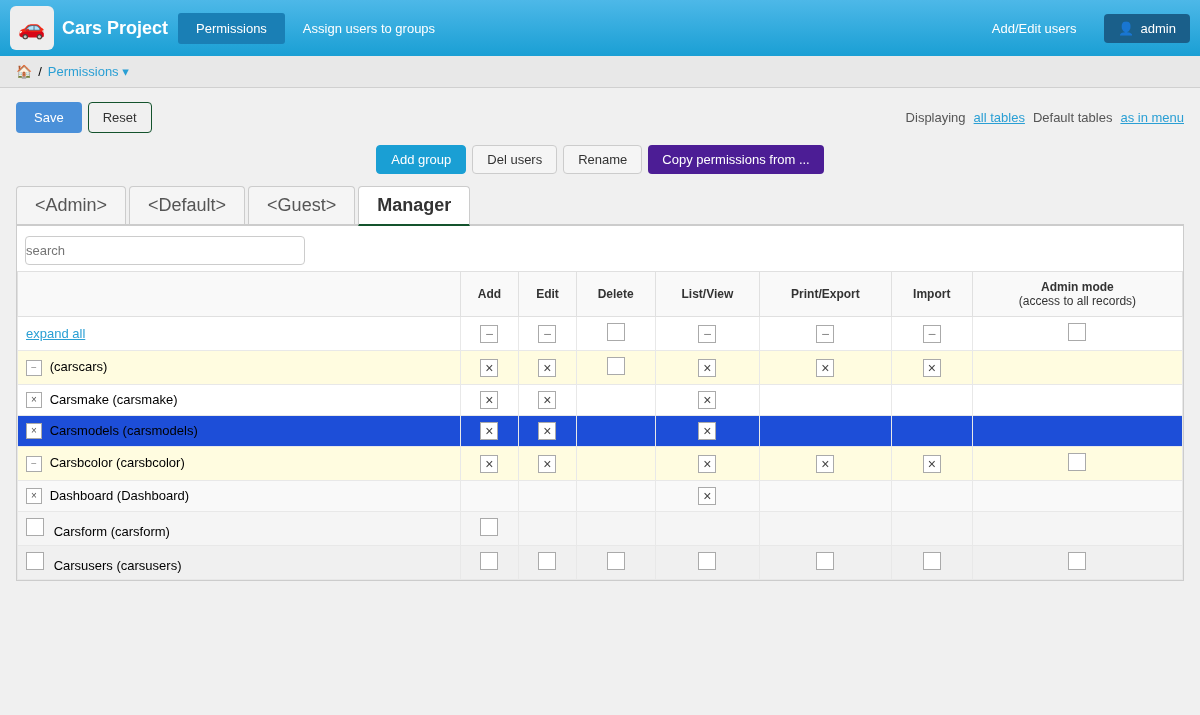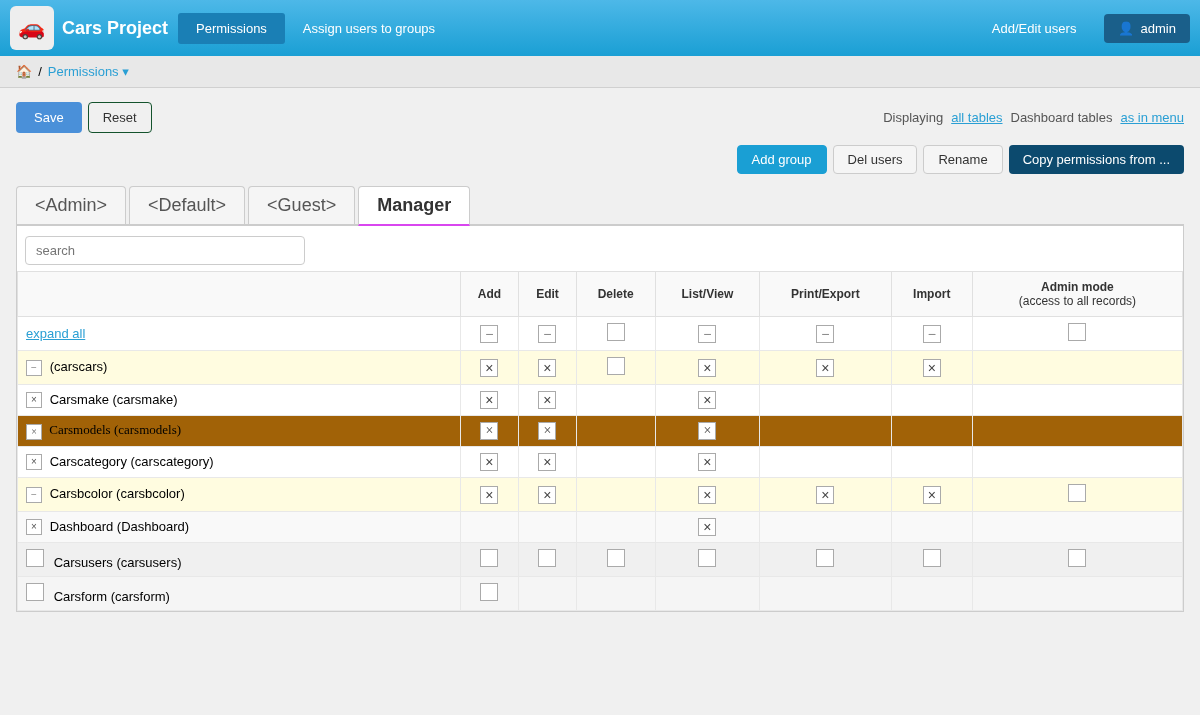--- a/index.html
+++ b/index.html
@@ -53,59 +53,59 @@
       background: #4a90d9; color: white; border: none; padding: 7px 18px;
       border-radius: 4px; cursor: pointer; font-size: 13px;
     }
     .btn-reset {
       background: #f0f0f0; color: #333; border: 1px solid #14532d; padding: 7px 14px;
       border-radius: 4px; cursor: pointer; font-size: 13px;
     }
 
     
     .group-bar {
-      display: flex; justify-content: flex-end; gap: 6px; margin-bottom: 12px;
+      display: flex; justify-content: center; gap: 6px; margin-bottom: 12px;
     }
     .btn-group-action {
       padding: 6px 14px; border-radius: 4px; cursor: pointer; font-size: 13px;
       border: 1px solid #ccc; background: #f5f5f5; color: #333;
     }
     .btn-group-action.primary {
       background: #1a9fd4; color: white; border-color: #1a9fd4;
     }
     .btn-copy {
-      background: #0c4a6e; color: white; border: none; padding: 6px 14px;
+      background: #4c1d95; color: white; border: none; padding: 6px 14px;
       border-radius: 4px; cursor: pointer; font-size: 13px;
     }
 
     
     .tabs {
       display: flex; border-bottom: 2px solid #ccc; margin-bottom: 0;
     }
     .tab {
       padding: 8px 18px; cursor: pointer; font-size: 18px; color: #555;
       border: 1px solid #ccc; border-bottom: none; background: #f5f5f5;
       margin-right: 3px; border-radius: 4px 4px 0 0;
     }
     .tab.active {
-      background: white; color: #333; font-weight: bold; border-bottom: 2px solid #d946ef;
+      background: white; color: #333; font-weight: bold; border-bottom: 2px solid #14532d;
       margin-bottom: -2px;
     }
 
     
     .table-area {
       background: white; border: 1px solid #ccc; border-top: none;
     }
 
     
     .search-wrap {
       padding: 10px 8px 6px 8px;
     }
     .search-input {
-      width: 280px; padding: 6px 10px; border: 1px solid #ccc; border-radius: 4px;
+      width: 280px; padding: 6px 0; border: 1px solid #ccc; border-radius: 4px;
       font-size: 13px; color: #999;
     }
 
     
     .perm-table {
       width: 100%; border-collapse: collapse;
     }
     .perm-table th {
       background: #f9f9f9; border: 1px solid #e0e0e0; padding: 8px 6px;
       text-align: center; font-size: 12px; font-weight: bold; color: #333;
@@ -177,21 +177,21 @@
 <div class="main">
 
   <div class="toolbar">
     <div class="toolbar-left">
       <button class="btn-save">Save</button>
       <button class="btn-reset">Reset</button>
     </div>
     <div class="toolbar-right">
       <span>Displaying</span>
       <a href="#" class="link-blue">all tables</a>
-      <span>Dashboard tables</span>
+      <span>Default tables</span>
       <a href="#" class="link-blue">as in menu</a>
     </div>
   </div>
 
   <div class="group-bar">
     <button class="btn-group-action primary">Add group</button>
     <button class="btn-group-action">Del users</button>
     <button class="btn-group-action">Rename</button>
     <button class="btn-copy">Copy permissions from ...</button>
   </div>
@@ -257,47 +257,34 @@
           </td>
           <td><span class="checkbox-x checked"></span></td>
           <td><span class="checkbox-x checked"></span></td>
           <td></td>
           <td><span class="checkbox-x checked"></span></td>
           <td></td>
           <td></td>
           <td></td>
         </tr>
 
-        <tr class="row-normal" style="background:#a16207;font-family:Liberation Serif, serif;">
+        <tr class="row-normal" style="background:#1d4ed8;">
           <td class="left">
             <span class="row-label-icon checked"></span>
             <span>Carsmodels (carsmodels)</span>
           </td>
           <td><span class="checkbox-x checked"></span></td>
           <td><span class="checkbox-x checked"></span></td>
           <td></td>
           <td><span class="checkbox-x checked"></span></td>
           <td></td>
           <td></td>
           <td></td>
         </tr>
 
-        <tr class="row-normal">
-          <td class="left">
-            <span class="row-label-icon checked"></span>
-            <span>Carscategory (carscategory)</span>
-          </td>
-          <td><span class="checkbox-x checked"></span></td>
-          <td><span class="checkbox-x checked"></span></td>
-          <td></td>
-          <td><span class="checkbox-x checked"></span></td>
-          <td></td>
-          <td></td>
-          <td></td>
-        </tr>
 
         <tr class="row-highlight">
           <td class="left">
             <span class="row-label-icon minus"></span>
             <span>Carsbcolor (carsbcolor)</span>
           </td>
           <td><span class="checkbox-x checked"></span></td>
           <td><span class="checkbox-x checked"></span></td>
           <td></td>
           <td><span class="checkbox-x checked"></span></td>
@@ -314,44 +301,44 @@
           <td></td>
           <td></td>
           <td></td>
           <td><span class="checkbox-x checked"></span></td>
           <td></td>
           <td></td>
           <td></td>
         </tr>
 
 
+        <tr class="row-unlisted">
+          <td class="left">
+            <span class="checkbox-x empty" style="margin-right:6px;"></span>
+            <span>Carsform (carsform)</span>
+          </td>
+          <td><span class="checkbox-x empty"></span></td>
+          <td></td>
+          <td></td>
+          <td></td>
+          <td></td>
+          <td></td>
+          <td></td>
+        </tr>
+
         <tr class="row-unlisted" style="background:#f0f0f0;">
           <td class="left">
             <span class="checkbox-x empty" style="margin-right:6px;"></span>
             <span>Carsusers (carsusers)</span>
           </td>
           <td><span class="checkbox-x empty"></span></td>
           <td><span class="checkbox-x empty"></span></td>
           <td><span class="checkbox-x empty"></span></td>
           <td><span class="checkbox-x empty"></span></td>
           <td><span class="checkbox-x empty"></span></td>
           <td><span class="checkbox-x empty"></span></td>
           <td><span class="checkbox-x empty"></span></td>
         </tr>
 
-        <tr class="row-unlisted">
-          <td class="left">
-            <span class="checkbox-x empty" style="margin-right:6px;"></span>
-            <span>Carsform (carsform)</span>
-          </td>
-          <td><span class="checkbox-x empty"></span></td>
-          <td></td>
-          <td></td>
-          <td></td>
-          <td></td>
-          <td></td>
-          <td></td>
-        </tr>
-
       </tbody>
     </table>
   </div>
 </div>
 
 </body></html>

